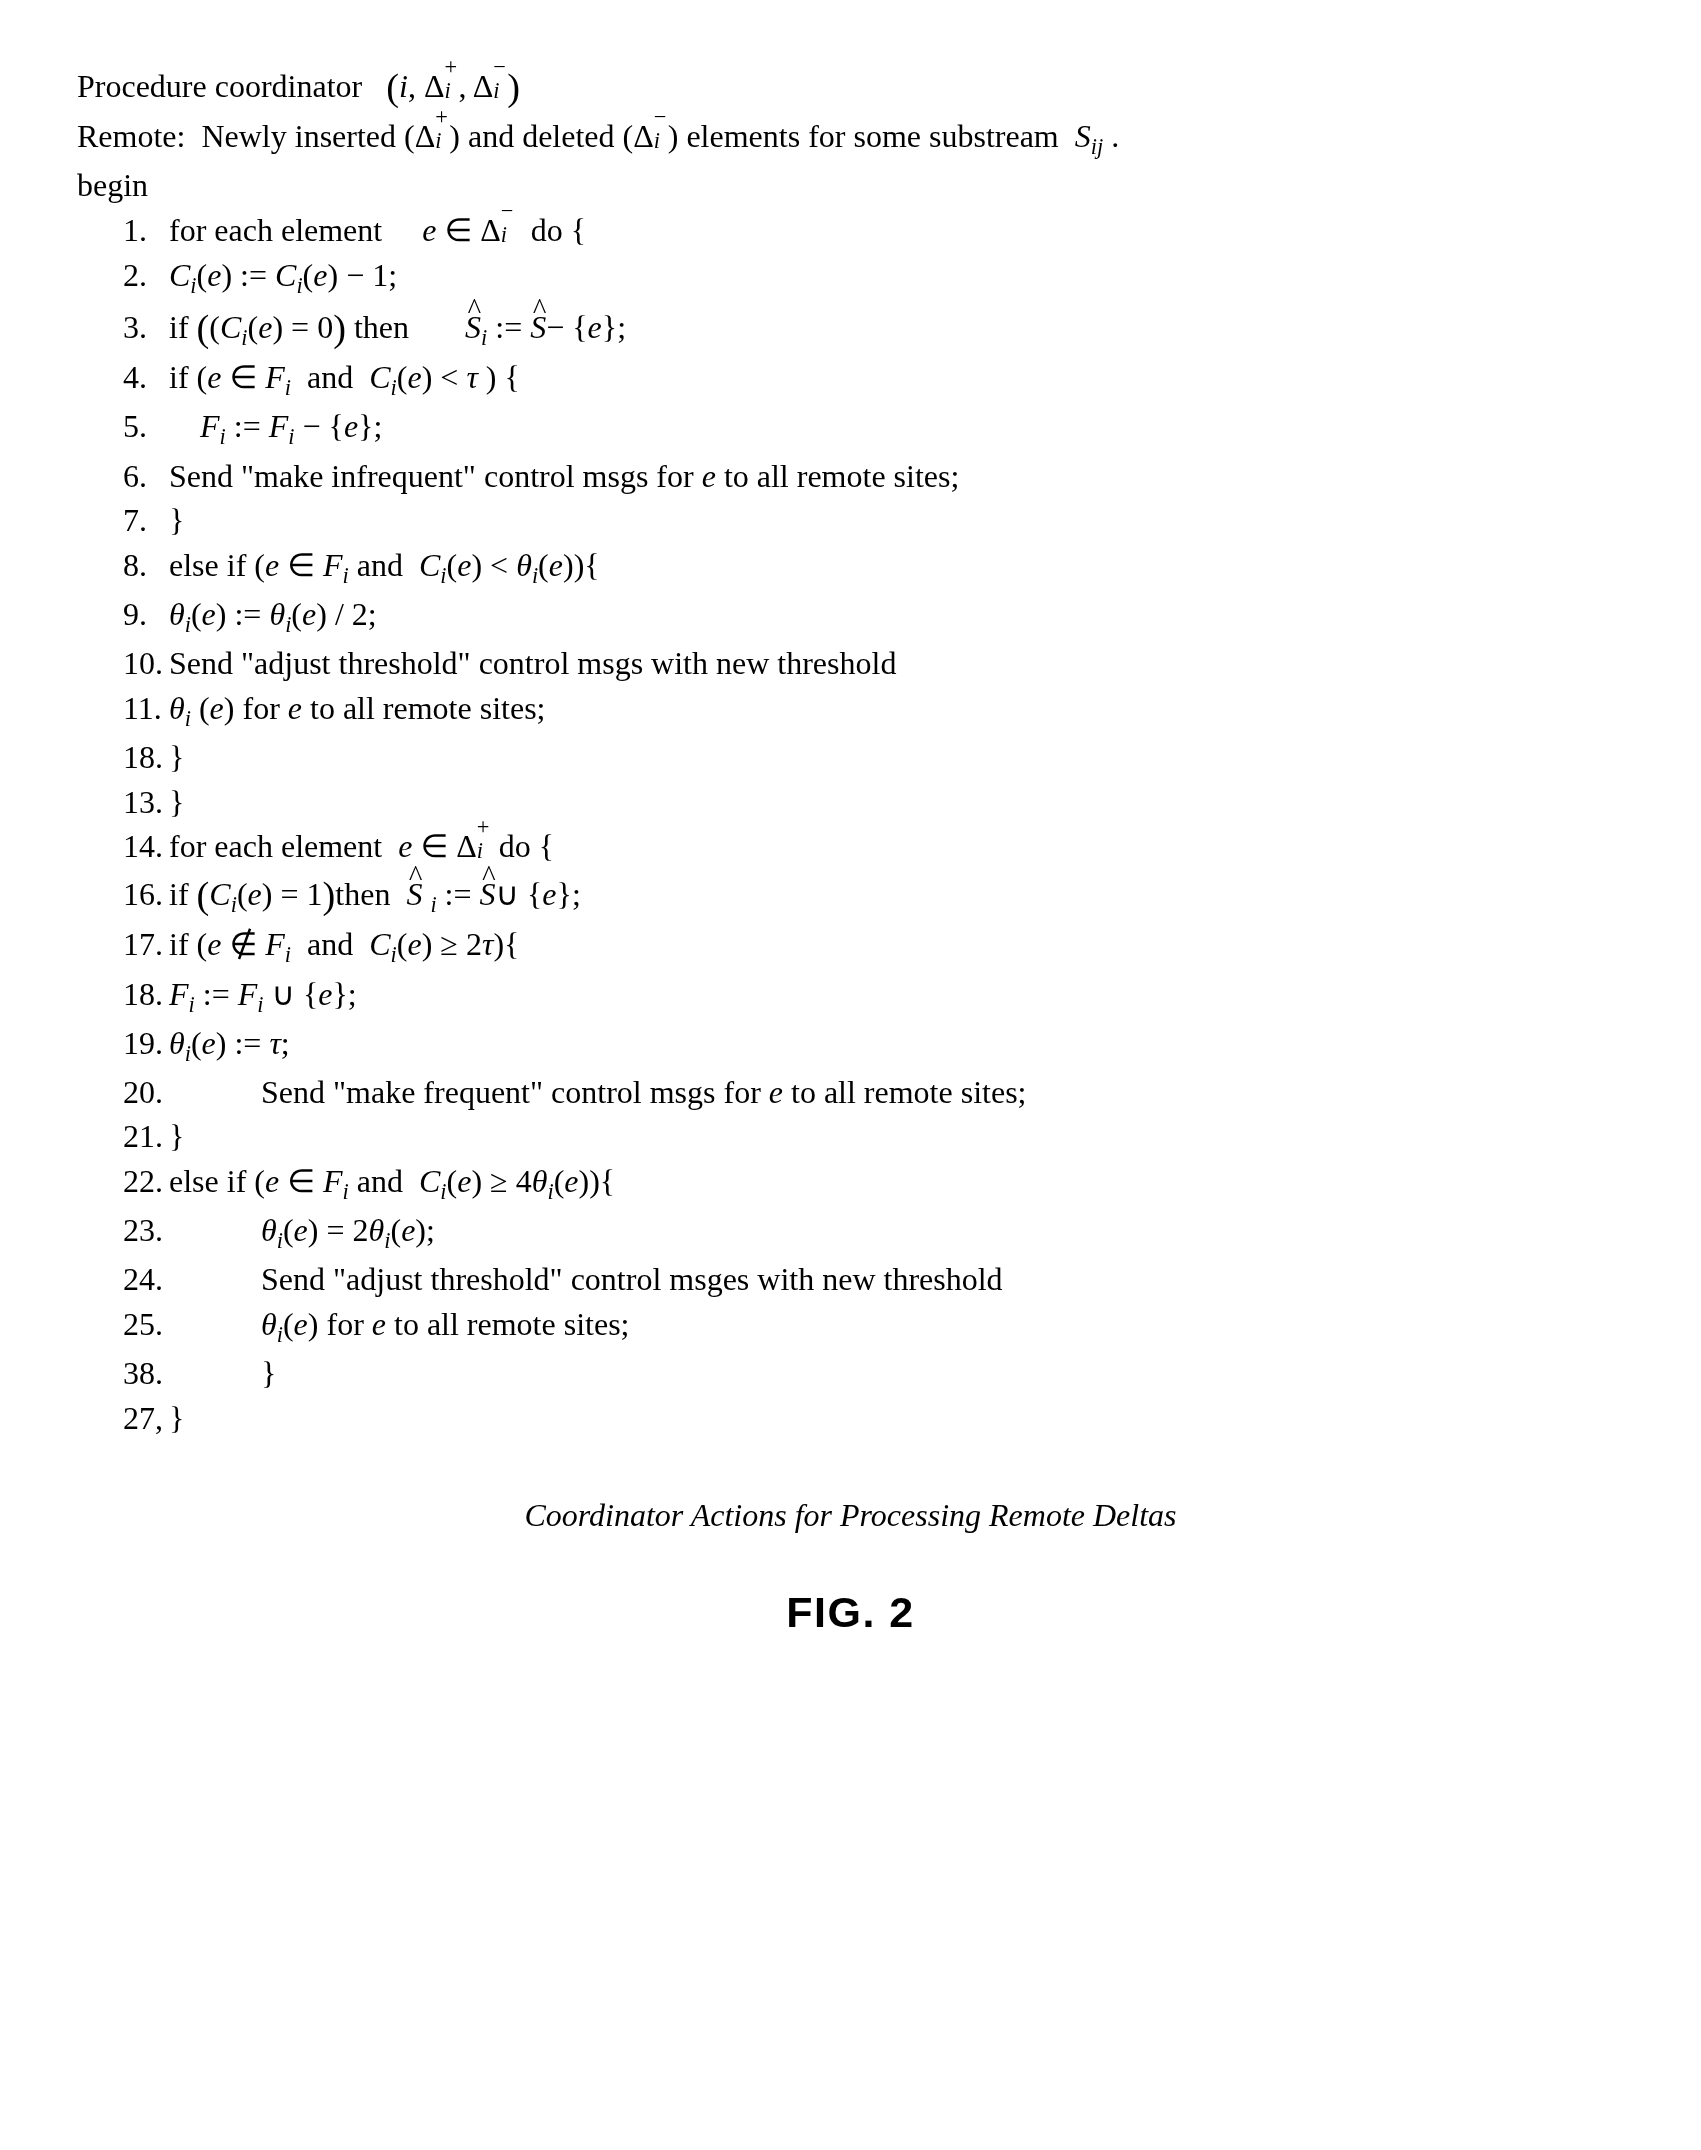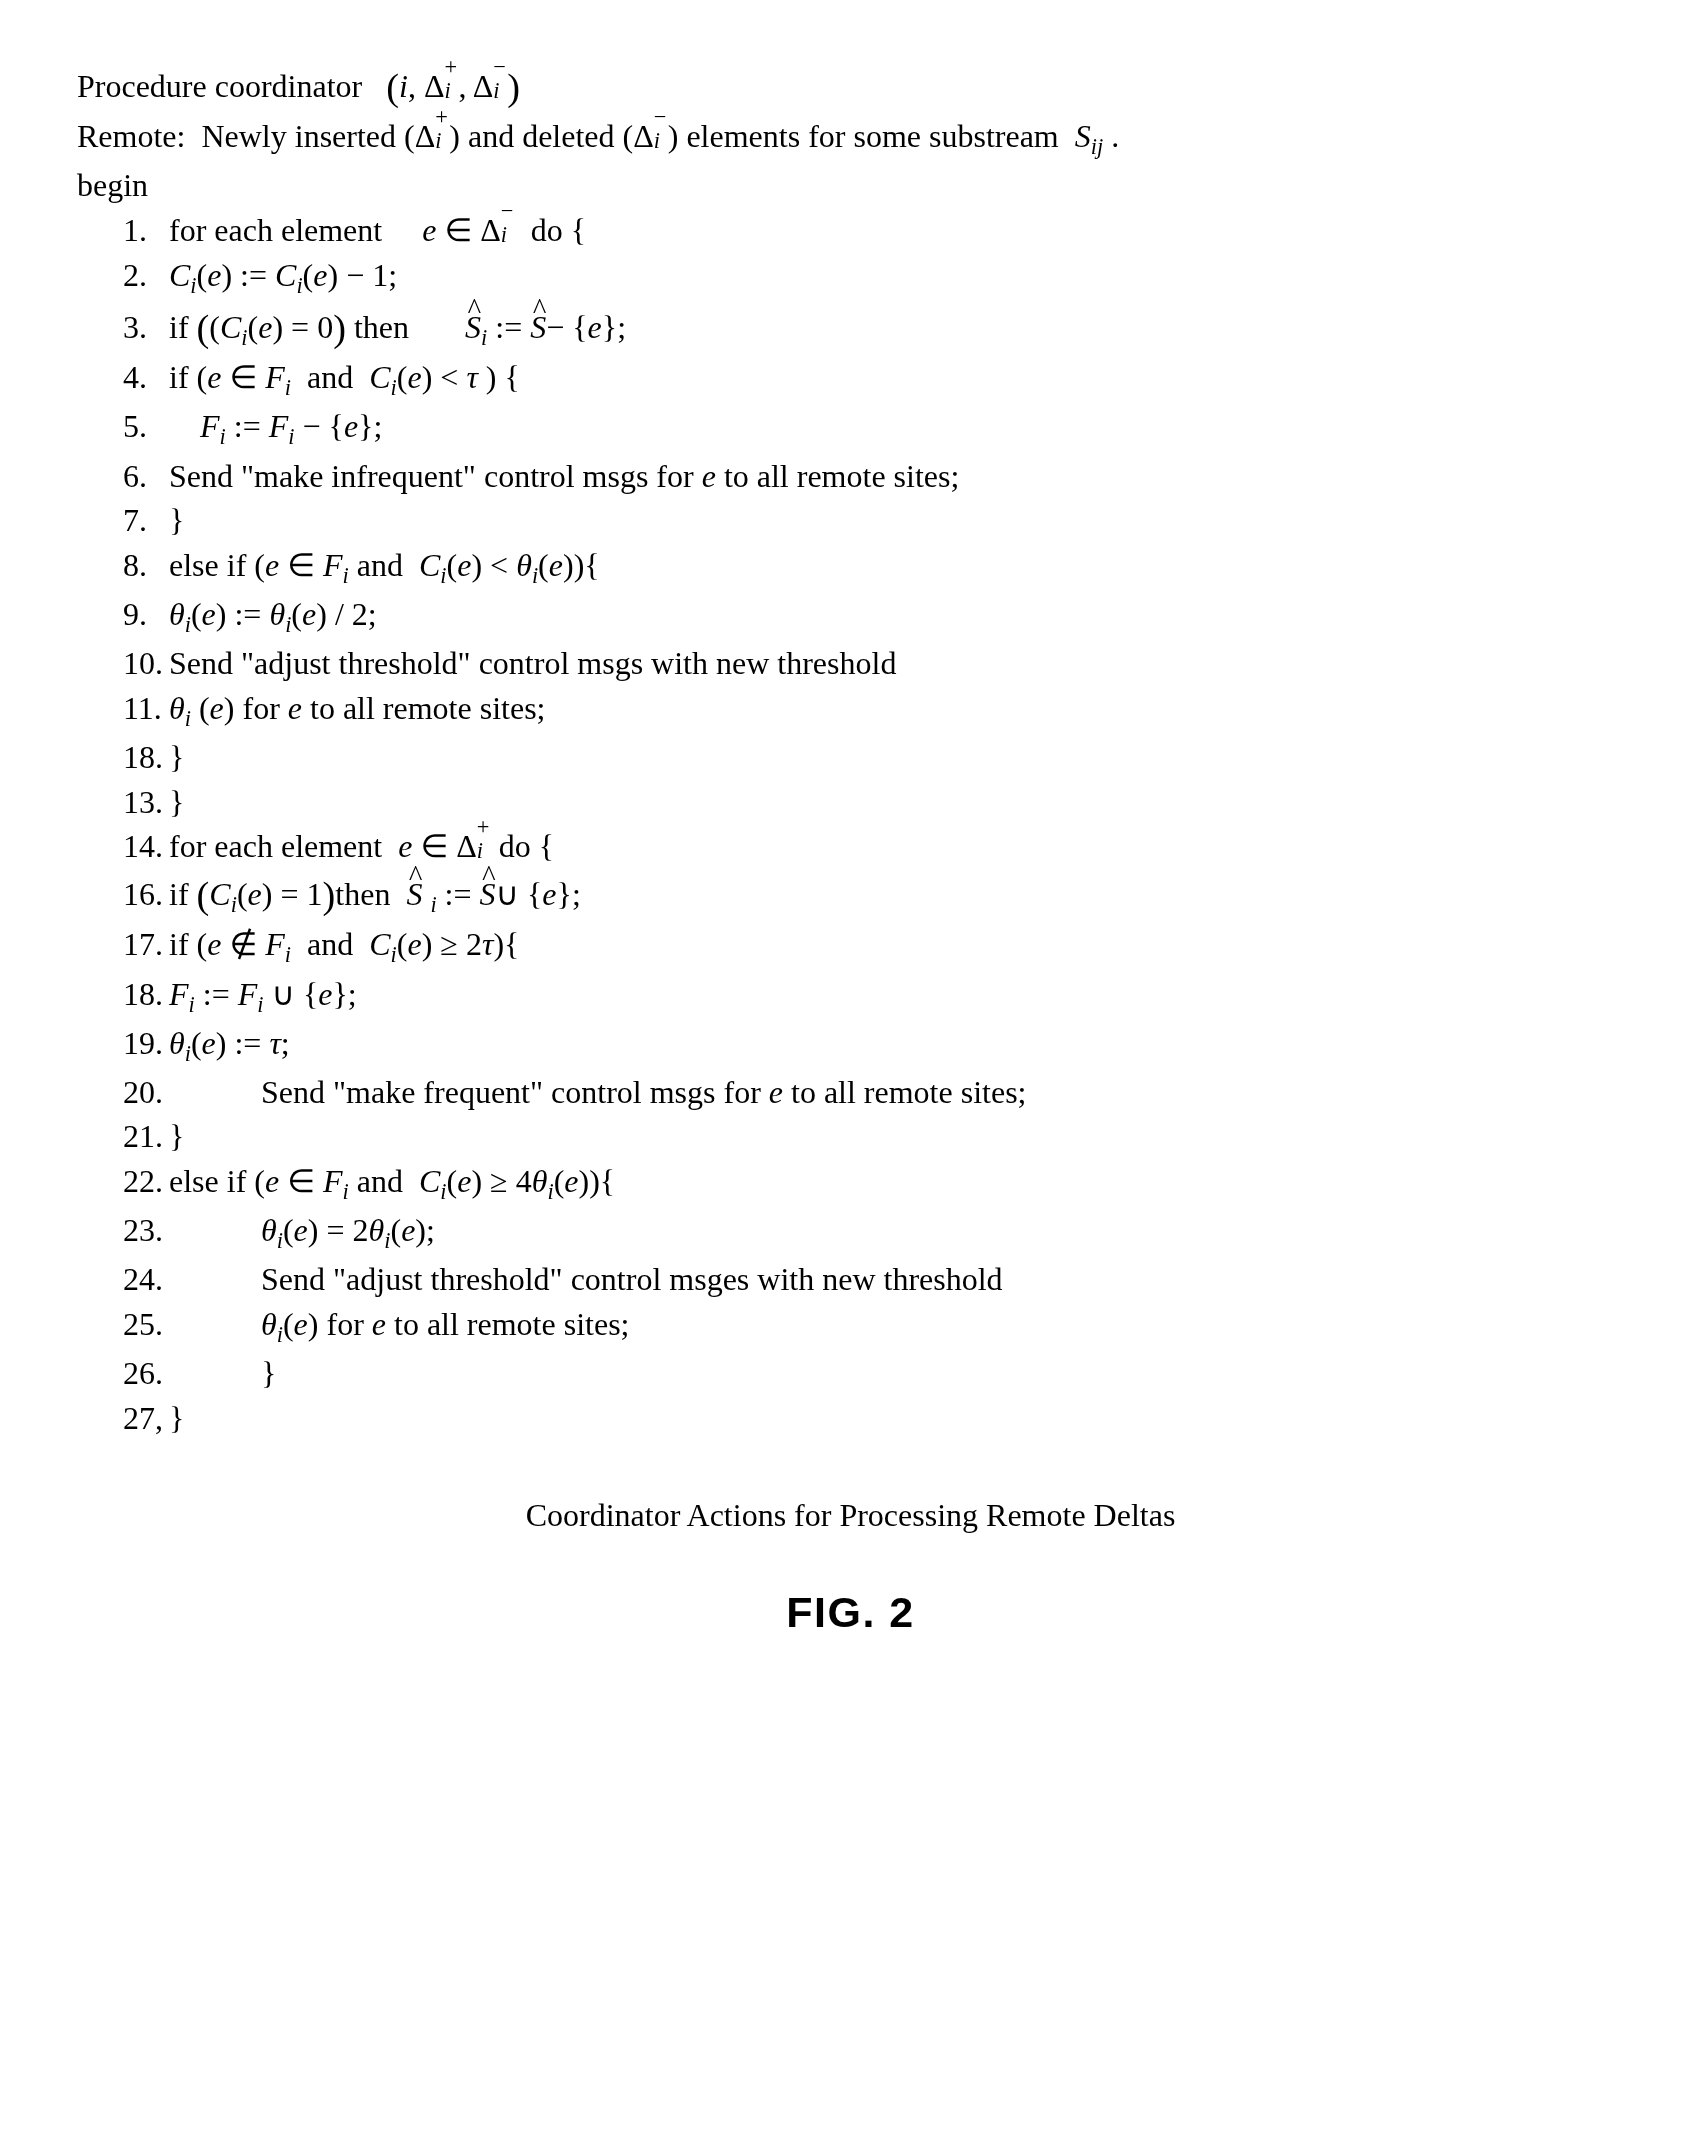--- a/index.html
+++ b/index.html
@@ -62,20 +62,21 @@
     position: absolute;
     left: 50%;
     transform: translateX(-50%);
     top: -0.55em;
     font-size: 0.9em;
   }
   .caption {
     text-align: center;
     margin-top: 54px;
     font-size: 32px;
+    font-style: italic;
   }
   .fig-label {
     text-align: center;
     margin-top: 46px;
     font-family: Arial, Helvetica, sans-serif;
     font-size: 43px;
     letter-spacing: 1.5px;
     font-weight: bold;
   }
   .bigparen {
@@ -255,21 +256,21 @@
   </div>
 
   <div class="numbered-line">
     <span class="line-num">25.</span>
     <span class="line-body indent2">
       <span class="italic">θ</span><span class="sub italic">i</span>(<span class="italic">e</span>) for <span class="italic">e</span> to all remote sites;
     </span>
   </div>
 
   <div class="numbered-line">
-    <span class="line-num">26.</span>
+    <span class="line-num">38.</span>
     <span class="line-body indent2">}</span>
   </div>
 
   <div class="numbered-line">
     <span class="line-num">27,</span>
     <span class="line-body">}</span>
   </div>
 
 
   <div class="caption">Coordinator Actions for Processing Remote Deltas</div>

